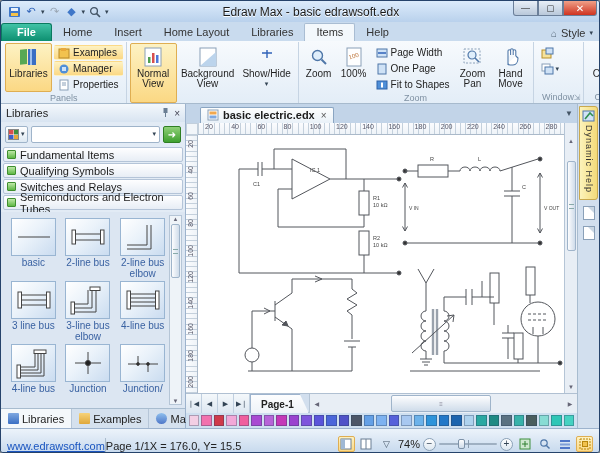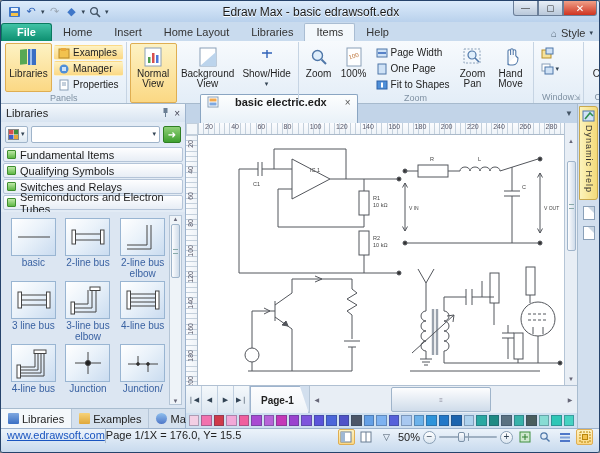--- a/index.html
+++ b/index.html
@@ -64,62 +64,62 @@
   .sb-scroll .thumbv{width:9px;height:54px;background:linear-gradient(90deg,#fdfdfe,#cfdcea);border:1px solid #9fb4ca;border-radius:2px;margin-top:2px;
     display:flex;align-items:center;justify-content:center;}
   .grip{width:5px;height:5px;border-top:1px solid #8aa;border-bottom:1px solid #8aa;}
   .sb-tabs{height:20px;display:flex;border-top:1px solid #a8bccf;background:#d5e1ee;flex:none;}
   .sb-tab{display:flex;align-items:center;gap:3px;padding:0 7px;font-size:11px;border-right:1px solid #b6c6d8;color:#222;}
   .sb-tab.active{background:#f4f8fb;}
   .mini{width:11px;height:11px;border-radius:1px;flex:none;}
   
   .canvascol{flex:1;display:flex;flex-direction:column;min-width:0;background:#cddded;}
   .doctabs{height:19px;display:flex;align-items:flex-end;background:#c2d4e8;padding-left:14px;flex:none;}
-  .doctab{display:flex;align-items:center;gap:16px;background:linear-gradient(#fdfefe,#e9f1f8);border:1px solid #8aa5c2;border-bottom:none;
-    border-radius:2px 2px 0 0;padding:1px 6px 15px;font-size:11px;font-weight:bold;color:#1c1c1c;}
+  .doctab{display:flex;align-items:center;gap:4px;background:linear-gradient(#fdfefe,#e9f1f8);border:1px solid #8aa5c2;border-bottom:none;
+    border-radius:2px 2px 0 0;padding:1px 6px 2px;font-size:11px;font-weight:bold;color:#1c1c1c;}
   .doctab .x{font-weight:normal;color:#555;font-size:10px;margin-left:2px;}
   .doctabs .dd{margin-left:auto;margin-right:4px;font-size:8px;color:#456;align-self:center;}
   .rulerrow{height:12px;display:flex;flex:none;}
   .corner{width:12px;height:12px;background:#f2f6fa;border:1px solid #c2cfdc;flex:none;}
   .h-ruler{flex:1;position:relative;background:
      repeating-linear-gradient(to right,#c4d0dc 0 1px,transparent 1px 5.24px),
      linear-gradient(#fbfcfe,#eef3f8);border-bottom:1px solid #aab9c9;overflow:hidden;}
   .h-ruler span{position:absolute;top:0;font-size:7px;color:#556;background:transparent;}
   .canvasbody{flex:1;display:flex;min-height:0;}
   .v-ruler{width:12px;position:relative;background:
      repeating-linear-gradient(to bottom,#c4d0dc 0 1px,transparent 1px 5.24px),
      linear-gradient(90deg,#fbfcfe,#eef3f8);border-right:1px solid #aab9c9;overflow:hidden;flex:none;}
   .v-ruler span{position:absolute;left:1px;font-size:7px;color:#556;writing-mode:vertical-rl;transform:rotate(180deg);}
   .canvas{flex:1;background:#fff;position:relative;overflow:hidden;}
   .canvas svg{position:absolute;inset:0;}
   .v-scroll{width:13px;background:#e8eef5;border-left:1px solid #b5c5d6;display:flex;flex-direction:column;align-items:center;
     font-size:6px;color:#667;flex:none;}
   .v-scroll .arr{height:12px;display:flex;align-items:center;}
   .v-scroll .thumbv{width:9px;height:90px;background:linear-gradient(90deg,#fdfdfe,#cfdcea);border:1px solid #9fb4ca;border-radius:2px;margin-top:14px;
     display:flex;align-items:center;justify-content:center;}
-  .pagerow{height:28px;display:flex;align-items:stretch;background:#d2dfee;border-top:1px solid #b0c0d2;flex:none;}
+  .pagerow{height:20px;display:flex;align-items:stretch;background:#d2dfee;border-top:1px solid #b0c0d2;flex:none;}
   .navbtn{width:16px;display:flex;align-items:center;justify-content:center;font-size:7px;color:#345;border-right:1px solid #c0cfdf;background:linear-gradient(#f4f8fb,#dde7f1);}
   .pagetab{display:flex;align-items:center;padding:0 14px 0 10px;background:linear-gradient(#fdfdfe,#eef3f8);border:1px solid #9db3cd;border-bottom:none;
     font-size:10px;font-weight:bold;color:#222;clip-path:polygon(0 0,calc(100% - 9px) 0,100% 100%,0 100%);}
   .h-scroll{flex:1;display:flex;align-items:stretch;background:#e8eef5;border-left:1px solid #b5c5d6;}
   .h-scroll .arr{width:14px;display:flex;align-items:center;justify-content:center;font-size:6px;color:#667;}
   .h-scroll .track{flex:1;position:relative;}
   .h-scroll .thumbh{position:absolute;left:28%;width:42%;top:1px;bottom:1px;background:linear-gradient(#fdfdfe,#cfdcea);
     border:1px solid #9fb4ca;border-radius:2px;display:flex;align-items:center;justify-content:center;font-size:6px;color:#889;}
   .paletterow{height:15px;display:flex;align-items:stretch;background:#cfe0f0;padding:1px 2px;flex:none;}
   .swatch{flex:1;margin:1px;border:1px solid rgba(40,60,90,.35);}
   
   .rightstrip{width:22px;background:#d2dfee;border-left:1px solid #a8bccf;display:flex;flex-direction:column;align-items:center;flex:none;}
   .dh-tab{margin-top:2px;width:19px;background:linear-gradient(90deg,#fcf3bb,#f3da79);border:1px solid #c9a94e;border-radius:0 3px 3px 0;
     display:flex;flex-direction:column;align-items:center;padding:2px 0 6px;gap:3px;}
   .dh-txt{writing-mode:vertical-rl;font-size:9px;color:#333;letter-spacing:1px;}
   .pageicon{width:12px;height:14px;background:#fff;border:1px solid #8aa0b8;margin-top:6px;position:relative;}
   .pageicon:after{content:"";position:absolute;right:0;top:0;border:3px solid #c9d6e3;border-left-color:transparent;border-bottom-color:transparent;}
   
-  .statusbar{height:24px;background:linear-gradient(#ecf3fa,#c8daee);border-top:1px solid #9db3cd;display:flex;align-items:flex-start;
+  .statusbar{height:24px;background:linear-gradient(#ecf3fa,#c8daee);border-top:1px solid #9db3cd;display:flex;align-items:flex-end;
     padding:0 6px;gap:0;flex:none;font-size:11px;color:#222;}
   .link{color:#1a55c0;text-decoration:underline;}
   .ssep{width:1px;height:14px;background:#aabccc;}
   .sb-right{margin-left:auto;display:flex;align-items:center;gap:3px;}
   .stbtn{width:17px;height:16px;border:1px solid transparent;border-radius:2px;display:flex;align-items:center;justify-content:center;font-size:9px;color:#456;}
   .stbtn.hl{background:linear-gradient(#fdf2c3,#fbd884);border-color:#dfae52;}
   .zoomslider{display:flex;align-items:center;gap:2px;}
   .ztrack{width:58px;height:2px;background:#9fb0c2;position:relative;border-radius:1px;}
   .ztick{position:absolute;left:50%;top:-3px;width:1px;height:8px;background:#8a9cae;}
   .zthumb{position:absolute;left:32%;top:-4px;width:7px;height:10px;background:linear-gradient(#fdfdfe,#cfdcea);border:1px solid #7d92a8;border-radius:2px;}
@@ -736,21 +736,21 @@
             <rect x="1" y="1" width="4" height="10" fill="#9fb8d4"></rect>
           </svg>
         </div>
       <div class="stbtn">
         <svg class="icon-sq" viewBox="0 0 12 12">
             <rect x="1" y="1" width="10" height="10" fill="#fff" stroke="#6a7e94"></rect>
             <line x1="6" y1="1" x2="6" y2="11" stroke="#6a7e94"></line>
           </svg>
         </div>
       <div class="stbtn">▽</div>
-      <span>50%</span>
+      <span>74%</span>
       <div class="zround">−</div>
       <div class="zoomslider">
         <div class="ztrack">
             <div class="ztick"></div>
             <div class="zthumb"></div>
           </div>
       </div>
       <div class="zround">+</div>
       <div class="stbtn">
         <svg class="icon-sq" viewBox="0 0 12 12">

